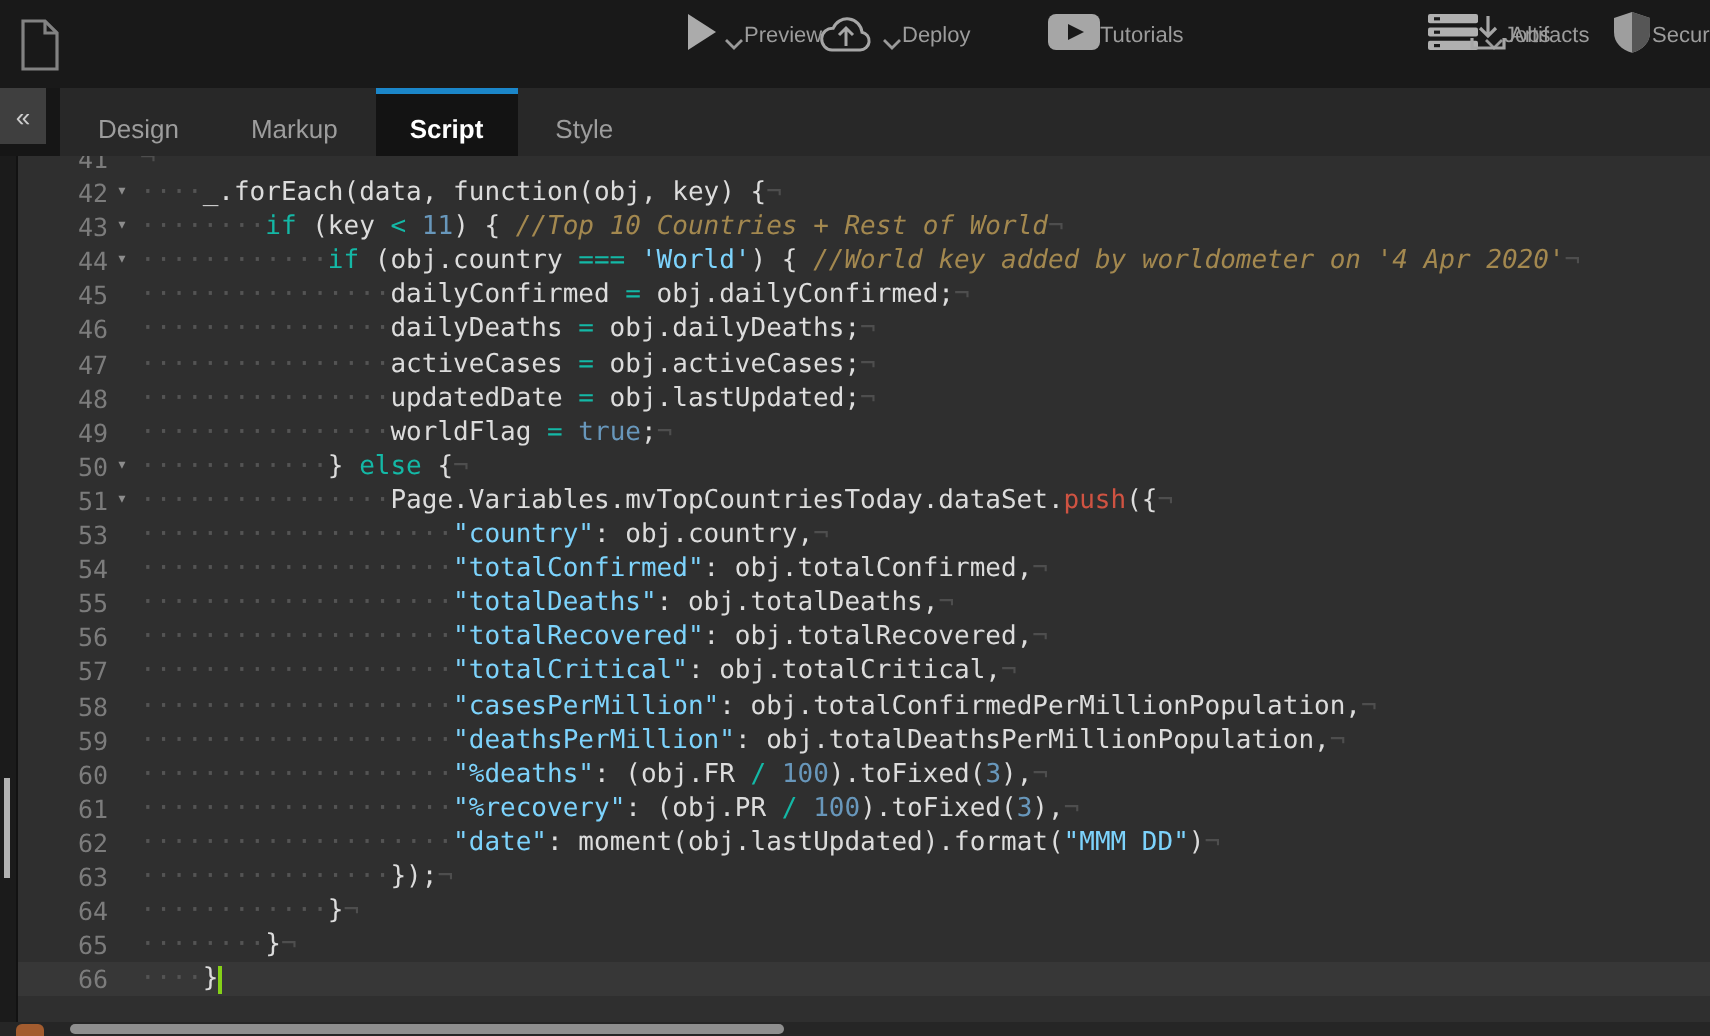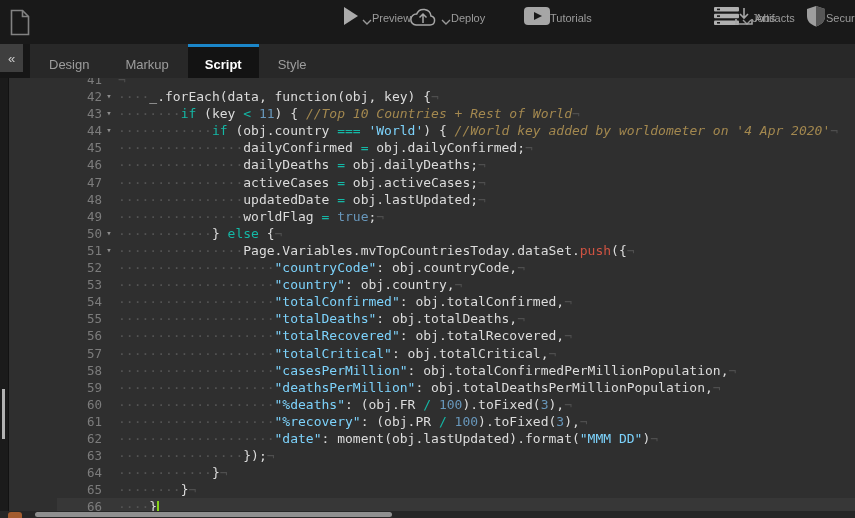--- a/index.html
+++ b/index.html
@@ -37,21 +37,21 @@
   }
   .tab{ padding:17px 17px; display:flex; align-items:center; color:#9d9d9d; font-size:13px;
         border-top:3px solid transparent; margin-left:2px; }
   .tab.active{ background:#131313; color:#ffffff; font-weight:700; border-top-color:#1b86c9; }
   
   .editor{ position:relative; height:440px; background:#2f2f2f; overflow:hidden;
            font-family:"DejaVu Sans Mono", monospace; font-size:13px; }
   .left-strip{ position:absolute; left:0; top:0; bottom:0; width:9px; background:#1b1b1b;
                border-right:1px solid #121212; z-index:3; }
   .left-thumb{ position:absolute; left:2px; top:311px; width:3px; height:50px; background:#b2b2b2; }
-  .code-lines{ position:absolute; left:9px; top:-7px; right:0;padding-left:48px; }
+  .code-lines{ position:absolute; left:9px; top:-7px; right:0; }
   .row{ display:flex; height:17.1px; line-height:17.1px; }
   .row.active{ background:rgba(255,255,255,0.045); }
   .lnum{ flex:none; width:45px; text-align:right; color:#7c7c7c; font-size:12.5px; }
   .fold{ flex:none; width:14px; text-align:center; color:#8d8d8d; font-size:9px; }
   .cl{ white-space:pre; margin-left:2px; color:#dcdcdc; }
   .ws{ color:#545454; }
   .eol{ color:#4e4e4e; }
   .t-p{ color:#dcdcdc; }
   .t-k{ color:#14b8a6; }
   .t-n{ color:#6897bb; }
@@ -216,25 +216,20 @@
           <span class="lnum">50</span>
           <span class="fold">▾</span>
           <span class="cl"><span class="ws">············</span><span class="t-p">} </span><span class="t-k">else</span><span class="t-p"> {</span><span class="eol">¬</span></span>
         </div>
         <div class="row">
           <span class="lnum">51</span>
           <span class="fold">▾</span>
           <span class="cl"><span class="ws">················</span><span class="t-p">Page.Variables.mvTopCountriesToday.dataSet.</span><span class="t-f">push</span><span class="t-p">({</span><span class="eol">¬</span></span>
         </div>
         <div class="row">
-          <span class="lnum">52</span>
-          <span class="fold"></span>
-          <span class="cl"><span class="ws">····················</span><span class="t-s">"countryCode"</span><span class="t-p">: obj.countryCode,</span><span class="eol">¬</span></span>
-        </div>
-        <div class="row">
           <span class="lnum">53</span>
           <span class="fold"></span>
           <span class="cl"><span class="ws">····················</span><span class="t-s">"country"</span><span class="t-p">: obj.country,</span><span class="eol">¬</span></span>
         </div>
         <div class="row">
           <span class="lnum">54</span>
           <span class="fold"></span>
           <span class="cl"><span class="ws">····················</span><span class="t-s">"totalConfirmed"</span><span class="t-p">: obj.totalConfirmed,</span><span class="eol">¬</span></span>
         </div>
         <div class="row">

